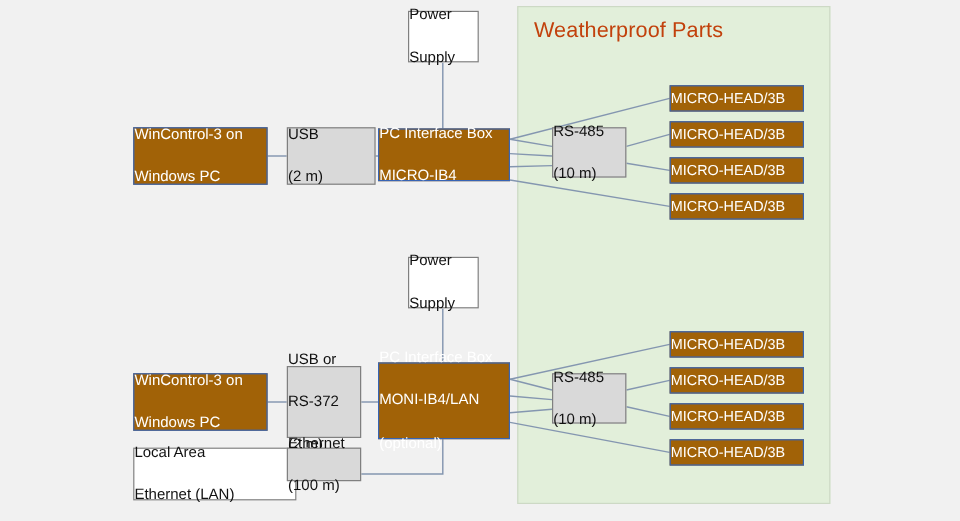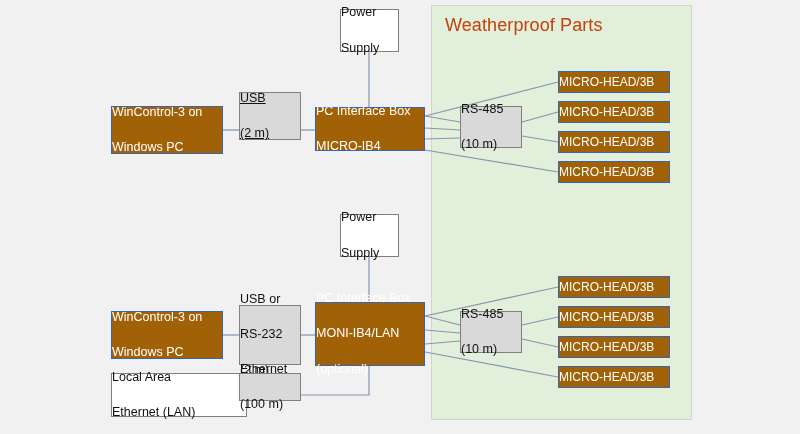--- a/index.html
+++ b/index.html
@@ -107,21 +107,21 @@
 
   <div id="nodes-layer">
       <div class="node white" style="left: 340px; top: 9px; width: 59px; height: 43px;">
         <span class="ln">Power</span>
         <span class="ln">Supply</span>
       </div>
       <div class="node blue" style="left: 111px; top: 106px; width: 112px; height: 48px;">
         <span class="ln">WinControl-3 on</span>
         <span class="ln">Windows PC</span>
       </div>
-      <div class="node gray" style="left: 239px; top: 92px; width: 62px; height: 48px; text-decoration: underline;">
+      <div class="node gray" style="left: 239px; top: 106px; width: 74px; height: 48px;">
         <span class="ln">USB</span>
         <span class="ln">(2 m)</span>
       </div>
       <div class="node blue" style="left: 315px; top: 107px; width: 110px; height: 44px;">
         <span class="ln">PC Interface Box</span>
         <span class="ln">MICRO-IB4</span>
       </div>
       <div class="node gray" style="left: 460px; top: 106px; width: 62px; height: 42px;">
         <span class="ln">RS-485</span>
         <span class="ln">(10 m)</span>
@@ -141,21 +141,21 @@
       <div class="node white" style="left: 340px; top: 214px; width: 59px; height: 43px;">
         <span class="ln">Power</span>
         <span class="ln">Supply</span>
       </div>
       <div class="node blue" style="left: 111px; top: 311px; width: 112px; height: 48px;">
         <span class="ln">WinControl-3 on</span>
         <span class="ln">Windows PC</span>
       </div>
       <div class="node gray" style="left: 239px; top: 305px; width: 62px; height: 60px;">
         <span class="ln">USB or</span>
-        <span class="ln">RS-232</span>
+        <span class="ln">RS-372</span>
         <span class="ln">(2 m)</span>
       </div>
       <div class="node blue" style="left: 315px; top: 302px; width: 110px; height: 64px;">
         <span class="ln">PC Interface Box</span>
         <span class="ln">MONI-IB4/LAN</span>
         <span class="ln">(optional)</span>
       </div>
       <div class="node gray" style="left: 460px; top: 311px; width: 62px; height: 42px;">
         <span class="ln">RS-485</span>
         <span class="ln">(10 m)</span>

